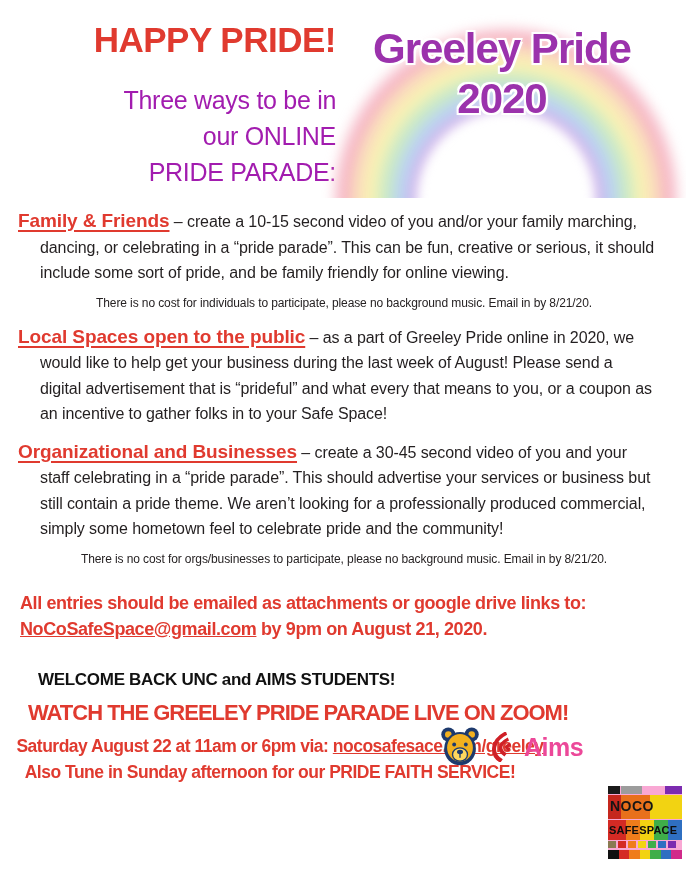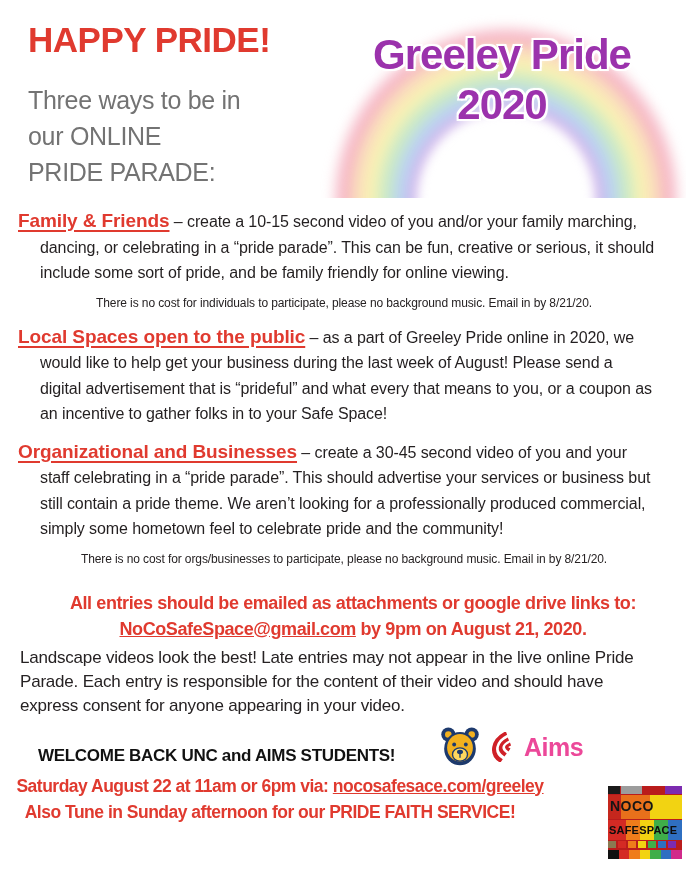--- a/index.html
+++ b/index.html
@@ -7,70 +7,70 @@
     position: relative;
     width: 686px; height: 884px;
     background: #ffffff;
     overflow: hidden;
     font-family: "Liberation Sans", sans-serif;
     color: #231f20;
   }
 
   
   .top { position: relative; height: 196px; }
-  .top-left { position: absolute; left: 28px; top: 20px; width: 300px; }
+  .top-left { position: absolute; left: 36px; top: 20px; width: 300px; text-align: right; }
   .happy { color: #e03a2f; font-size: 35px; font-weight: bold; letter-spacing: -0.5px; margin: 0 0 22px 0; }
-  .intro-line { font-size: 25px; line-height: 36px; color: #737373; letter-spacing: -0.3px; }
+  .intro-line { font-size: 25px; line-height: 36px; color: #a21caf; letter-spacing: -0.3px; }
 
   .banner { position: absolute; right: 0; top: 0; width: 368px; height: 198px; overflow: hidden; text-align: center; }
   .rainbow { position: absolute; left: 10px; top: 22px; width: 356px; height: 356px; border-radius: 50%;
     background: radial-gradient(circle closest-side,
       rgba(255,255,255,0) 0 48%,
       rgba(203,173,232,0.85) 52%,
       rgba(168,199,240,0.80) 59%,
       rgba(187,228,187,0.80) 67%,
       rgba(248,240,166,0.85) 76%,
       rgba(249,211,173,0.80) 84%,
       rgba(244,168,185,0.85) 91%,
       rgba(244,168,185,0) 100%);
     filter: blur(5px);
   }
-  .banner-text { position: relative; z-index: 2; padding-top: 30px; }
+  .banner-text { position: relative; z-index: 2; padding-top: 24px; }
   .banner-title { color: #9b32ac; font-size: 42px; line-height: 50px; font-weight: bold; letter-spacing: -1px;
     text-shadow: -2px -2px 0 #fff, 2px -2px 0 #fff, -2px 2px 0 #fff, 2px 2px 0 #fff, 0 0 5px #fff; }
   .banner-sub { color: #8a27a3; font-size: 16px; font-weight: bold; letter-spacing: -0.4px; margin-top: 14px;
     text-shadow: -1px -1px 0 #fff, 1px -1px 0 #fff, -1px 1px 0 #fff, 1px 1px 0 #fff, 0 0 4px #fff; }
 
   
   .sections { padding: 0 16px 0 18px; }
   .section-para { margin: 12px 12px 0 0; padding-left: 22px; text-indent: -22px;
     font-size: 16px; line-height: 25.5px; letter-spacing: -0.1px; }
   .section-heading { color: #e03a2f; font-size: 19px; font-weight: bold;
     text-decoration: underline; text-decoration-thickness: 2px; text-underline-offset: 3px; }
   .section-note { text-align: center; font-size: 12px; letter-spacing: -0.1px; margin: 10px 0 14px 0; color: #262223; }
 
   
   .email-block { margin: 24px 0 0 0; padding-left: 20px; color: #e03a2f;
-    font-size: 18px; font-weight: bold; line-height: 26px; letter-spacing: -0.4px; text-align: center; }
+    font-size: 18px; font-weight: bold; line-height: 26px; letter-spacing: -0.4px; }
   .u { text-decoration: underline; }
   .disclaimer { margin: 4px 0 0 0; padding: 0 30px 0 20px; font-size: 17px; line-height: 24px; letter-spacing: -0.2px; color: #262223; }
 
   
   .welcome { margin: 28px 0 0 38px; font-size: 17px; font-weight: bold; letter-spacing: -0.3px; color: #111; }
   .watch { margin: 10px 0 0 28px; font-size: 22px; font-weight: bold; letter-spacing: -1px; color: #e03a2f; }
   .sat   { margin: 10px 0 0 0; width: 560px; text-align: center; font-size: 17.5px; font-weight: bold; letter-spacing: -0.5px; color: #e03a2f; }
   .sun   { margin: 5px 0 0 0; width: 540px; text-align: center; font-size: 17.5px; font-weight: bold; letter-spacing: -0.5px; color: #e03a2f; }
 
   .logos-row { position: absolute; left: 440px; top: 726px; display: flex; align-items: center; }
   .aims-wrap { display: flex; align-items: center; margin-left: 8px; }
   .aims-arcs { transform: skewX(-10deg); }
   .aims-text { font-size: 25px; font-weight: 800; letter-spacing: -0.5px; color: #ec4899; margin-left: 12px; }
 
   
-  .noco { position: absolute; left: 608px; top: 786px; width: 74px; background: #b91c1c; }
+  .noco { position: absolute; left: 608px; top: 786px; width: 74px; background: #f9a8d4; }
   .noco-row { display: flex; }
   .noco-row1 { height: 8px; margin-bottom: 1px; }
   .noco-row1 .b1 { width: 12px; background: #1a1a1a; }
   .noco-row1 .b2 { width: 21px; background: #9c9c9c; margin-left: 1px; }
   .noco-row1 .b3 { flex: 1; }
   .noco-row1 .b4 { width: 17px; background: #7c2bb0; }
   .noco-top { position: relative; height: 24px; margin-bottom: 1px;
     background: linear-gradient(90deg, #c5271d 0 13px, #e8701b 13px 42px, #f2d312 42px 100%); }
   .noco-top span { position: absolute; left: 2px; top: 3px; font-size: 14px; font-weight: 800; letter-spacing: 0.5px; color: #151515; }
   .noco-mid { position: relative; height: 20px; margin-bottom: 1px;
@@ -115,21 +115,20 @@
 
     <p class="section-para"><span class="section-heading">Organizational and Businesses</span><span> – create a 30-45 second video of you and your staff celebrating in a “pride parade”. This should advertise your services or business but still contain a pride theme. We aren’t looking for a professionally produced commercial, simply some hometown feel to celebrate pride and the community!</span></p>
     <div class="section-note">There is no cost for orgs/businesses to participate, please no background music. Email in by 8/21/20.</div>
   </div>
 
   <div class="email-block">
     <div>All entries should be emailed as attachments or google drive links to:</div>
     <div><span class="u">NoCoSafeSpace@gmail.com</span><span> by 9pm on August 21, 2020.</span></div>
   </div>
 
-  <p class="disclaimer">Landscape videos look the best! Late entries may not appear in the live online Pride Parade. Each entry is responsible for the content of their video and should have express consent for anyone appearing in your video.</p>
 
   <div class="logos-row">
     <svg width="40" height="42" viewBox="0 0 48 50">
       <circle cx="10" cy="10" r="8.5" fill="#1d3a6d"></circle>
       <circle cx="38" cy="10" r="8.5" fill="#1d3a6d"></circle>
       <circle cx="10" cy="10" r="4" fill="#f2b01e"></circle>
       <circle cx="38" cy="10" r="4" fill="#f2b01e"></circle>
       <ellipse cx="24" cy="27" rx="19" ry="20" fill="#1d3a6d"></ellipse>
       <ellipse cx="24" cy="26" rx="15.5" ry="16.5" fill="#f2b01e"></ellipse>
       <circle cx="17" cy="22" r="2.3" fill="#1d3a6d"></circle>
@@ -142,20 +141,21 @@
       <svg class="aims-arcs" width="24" height="30" viewBox="0 0 24 30">
         <path d="M16 1 C 3 8 3 22 16 29" stroke="#cf2027" stroke-width="4" fill="none"></path>
         <path d="M19 7 C 10.5 12 10.5 18 19 23" stroke="#cf2027" stroke-width="3.6" fill="none"></path>
         <path d="M22 12 C 17.5 14.5 17.5 15.5 22 18" stroke="#cf2027" stroke-width="3.2" fill="none"></path>
       </svg>
       <span class="aims-text">Aims</span>
     </div>
   </div>
 
   <div class="welcome">WELCOME BACK UNC and AIMS STUDENTS!</div>
+  <div class="watch">WATCH THE GREELEY PRIDE PARADE LIVE ON ZOOM!</div>
   <div class="sat"><span>Saturday August 22 at 11am or 6pm via: </span><span class="u">nocosafesace.com/greeley</span></div>
   <div class="sun">Also Tune in Sunday afternoon for our PRIDE FAITH SERVICE!</div>
 
   <div class="noco">
     <div class="noco-row noco-row1">
       <div class="b1"></div>
         <div class="b2"></div>
         <div class="b3"></div>
         <div class="b4"></div>
     </div>

